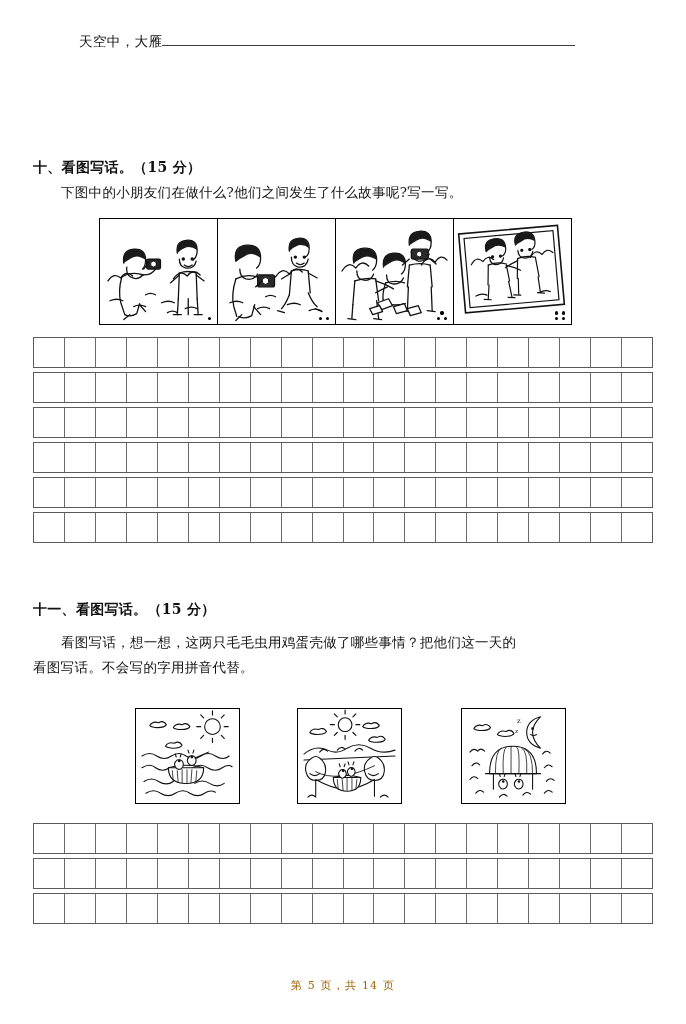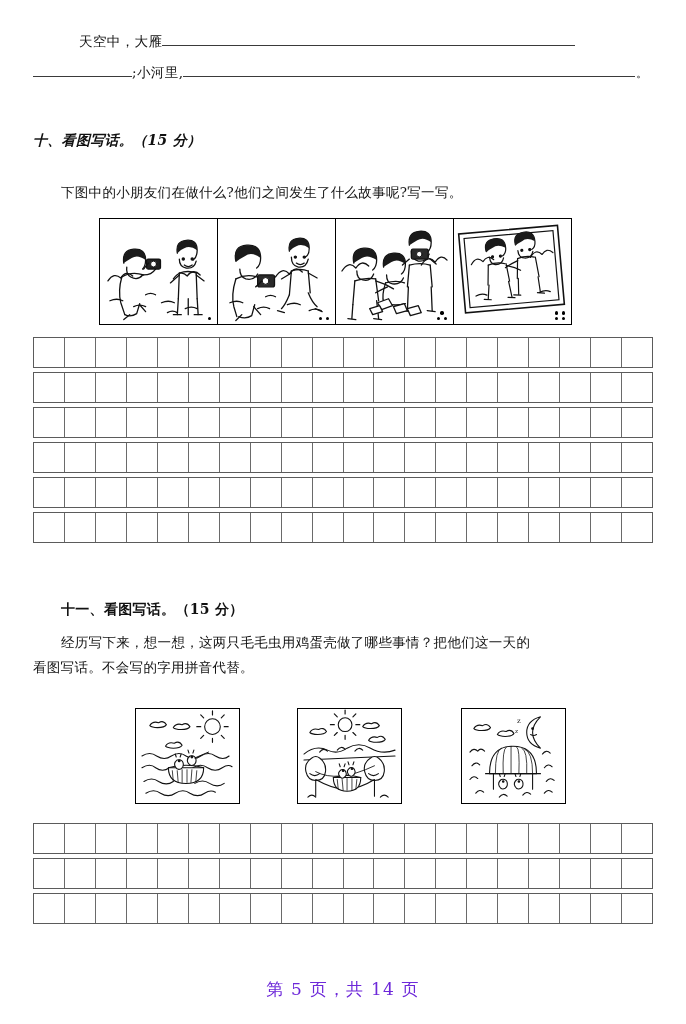--- a/index.html
+++ b/index.html
@@ -161,49 +161,43 @@
   .pic-2 { left: 264px; }
   .pic-3 { left: 428px; }
 
   
   .footer {
     position: absolute;
     left: 0;
     top: 978px;
     width: 686px;
     text-align: center;
-    font-size: 17px;
-    color: #6d28d9;
+    font-size: 11px;
+    color: #a16207;
     letter-spacing: 1.2px;
   }
 </style>
 </head>
 <body>
 
 <div class="page">
 
   <div class="fill-block">
 
     <div class="fill-line">
       <span class="indent"></span>
       <span class="txt">天空中，大雁</span>
       <span class="rule r-a"></span>
     </div>
 
 
-    <div class="fill-line">
-      <span class="rule r-d"></span>
-      <span class="txt">;小河里,</span>
-      <span class="rule r-e"></span>
-      <span class="period">。</span>
-    </div>
 
   </div>
 
-  <div class="sec-head" style="top:132px;font-style:italic;">
+  <div class="sec-head" style="top:159px;">
     <span>十、看图写话。</span><span class="score">（15 分）</span>
   </div>
 
   <div class="sec-desc" style="top:180px;">
     <span class="ind"></span><span>下图中的小朋友们在做什么?他们之间发生了什么故事呢?写一写。</span>
   </div>
 
   <div class="strip">
 
     <div class="panel">
@@ -505,26 +499,26 @@
         <div class="wcell"></div>
         <div class="wcell"></div>
         <div class="wcell"></div>
         <div class="wcell"></div>
         <div class="wcell"></div>
         <div class="wcell"></div>
         <div class="wcell"></div>
       </div>
     </div>
 
-  <div class="sec-head" style="top:601px;margin-left:28px;">
+  <div class="sec-head" style="top:601px;">
     <span>十一、看图写话。</span><span class="score">（15 分）</span>
   </div>
 
   <div class="sec-desc" style="top:630px;">
-    <div><span class="ind"></span><span>经历写下来，想一想，这两只毛毛虫用鸡蛋壳做了哪些事情？把他们这一天的</span></div>
+    <div><span class="ind"></span><span>看图写话，想一想，这两只毛毛虫用鸡蛋壳做了哪些事情？把他们这一天的</span></div>
     <div>看图写话。不会写的字用拼音代替。</div>
   </div>
 
   <div class="pic-row">
 
     <div class="pic pic-1">
       <svg viewBox="0 0 105 96" xmlns="http://www.w3.org/2000/svg">
         <g fill="none" stroke="#111" stroke-width="1.1" stroke-linecap="round" stroke-linejoin="round">
 
           <circle cx="78" cy="18" r="8"></circle>

